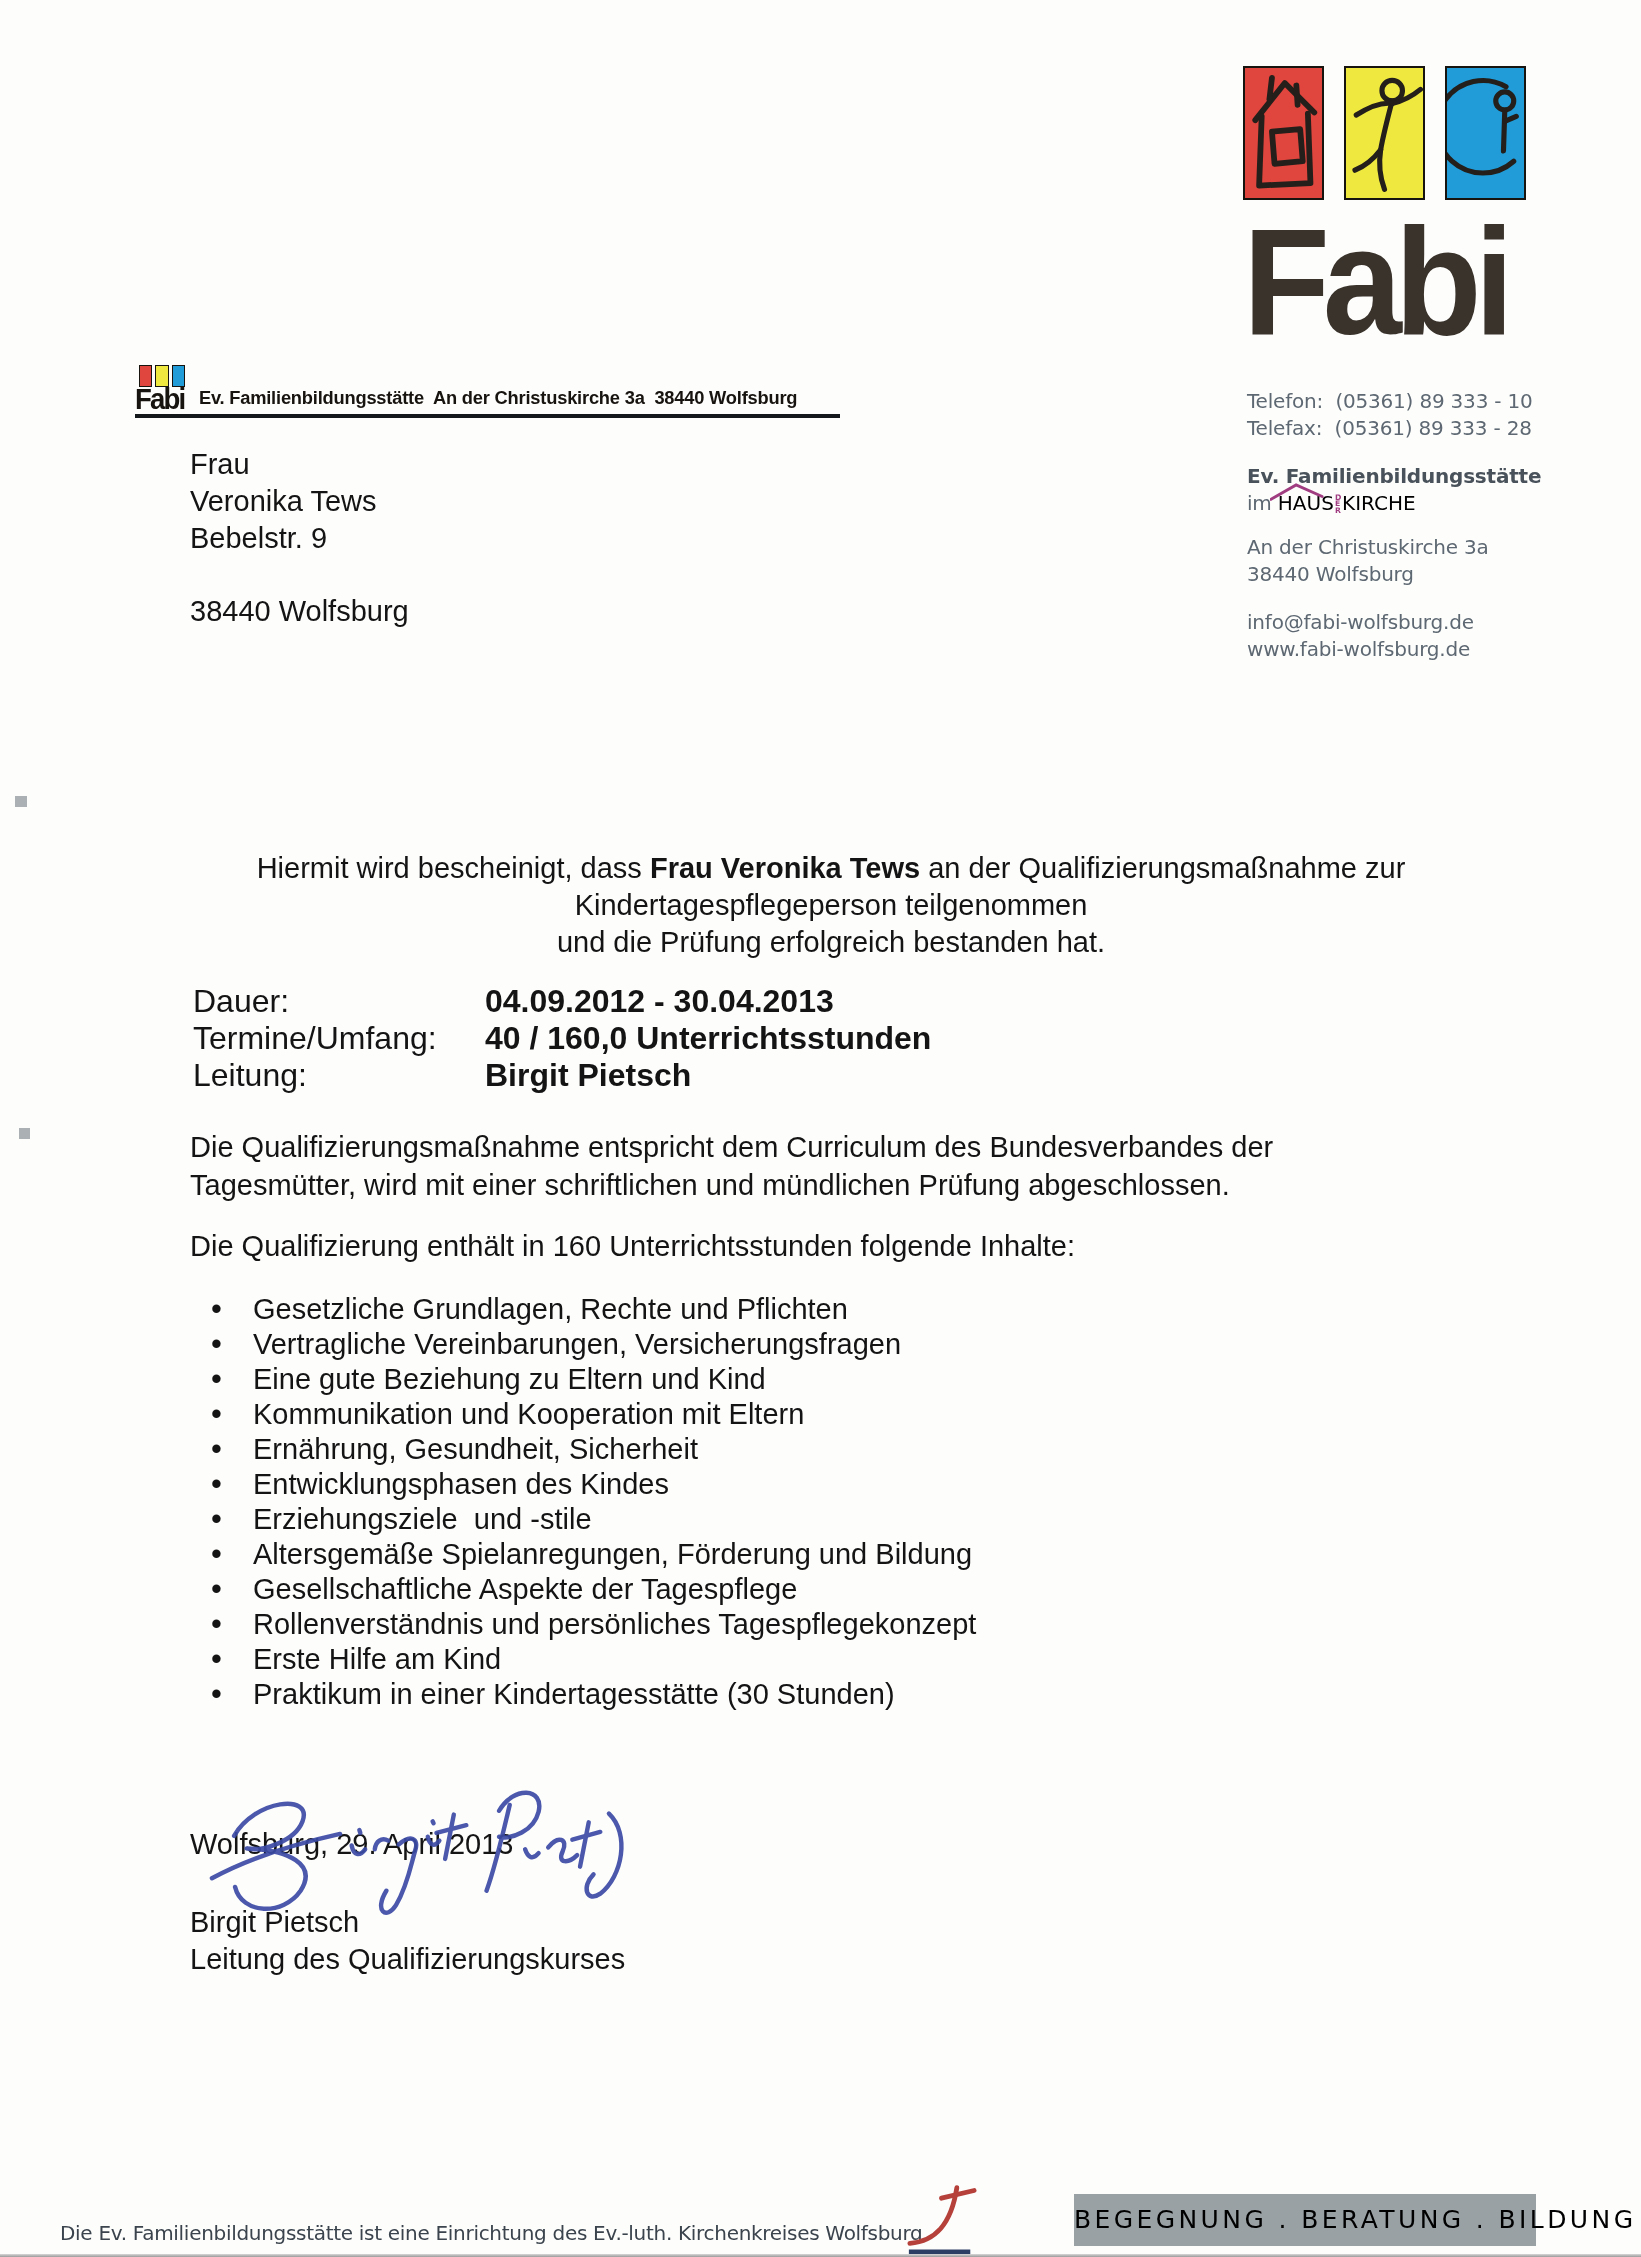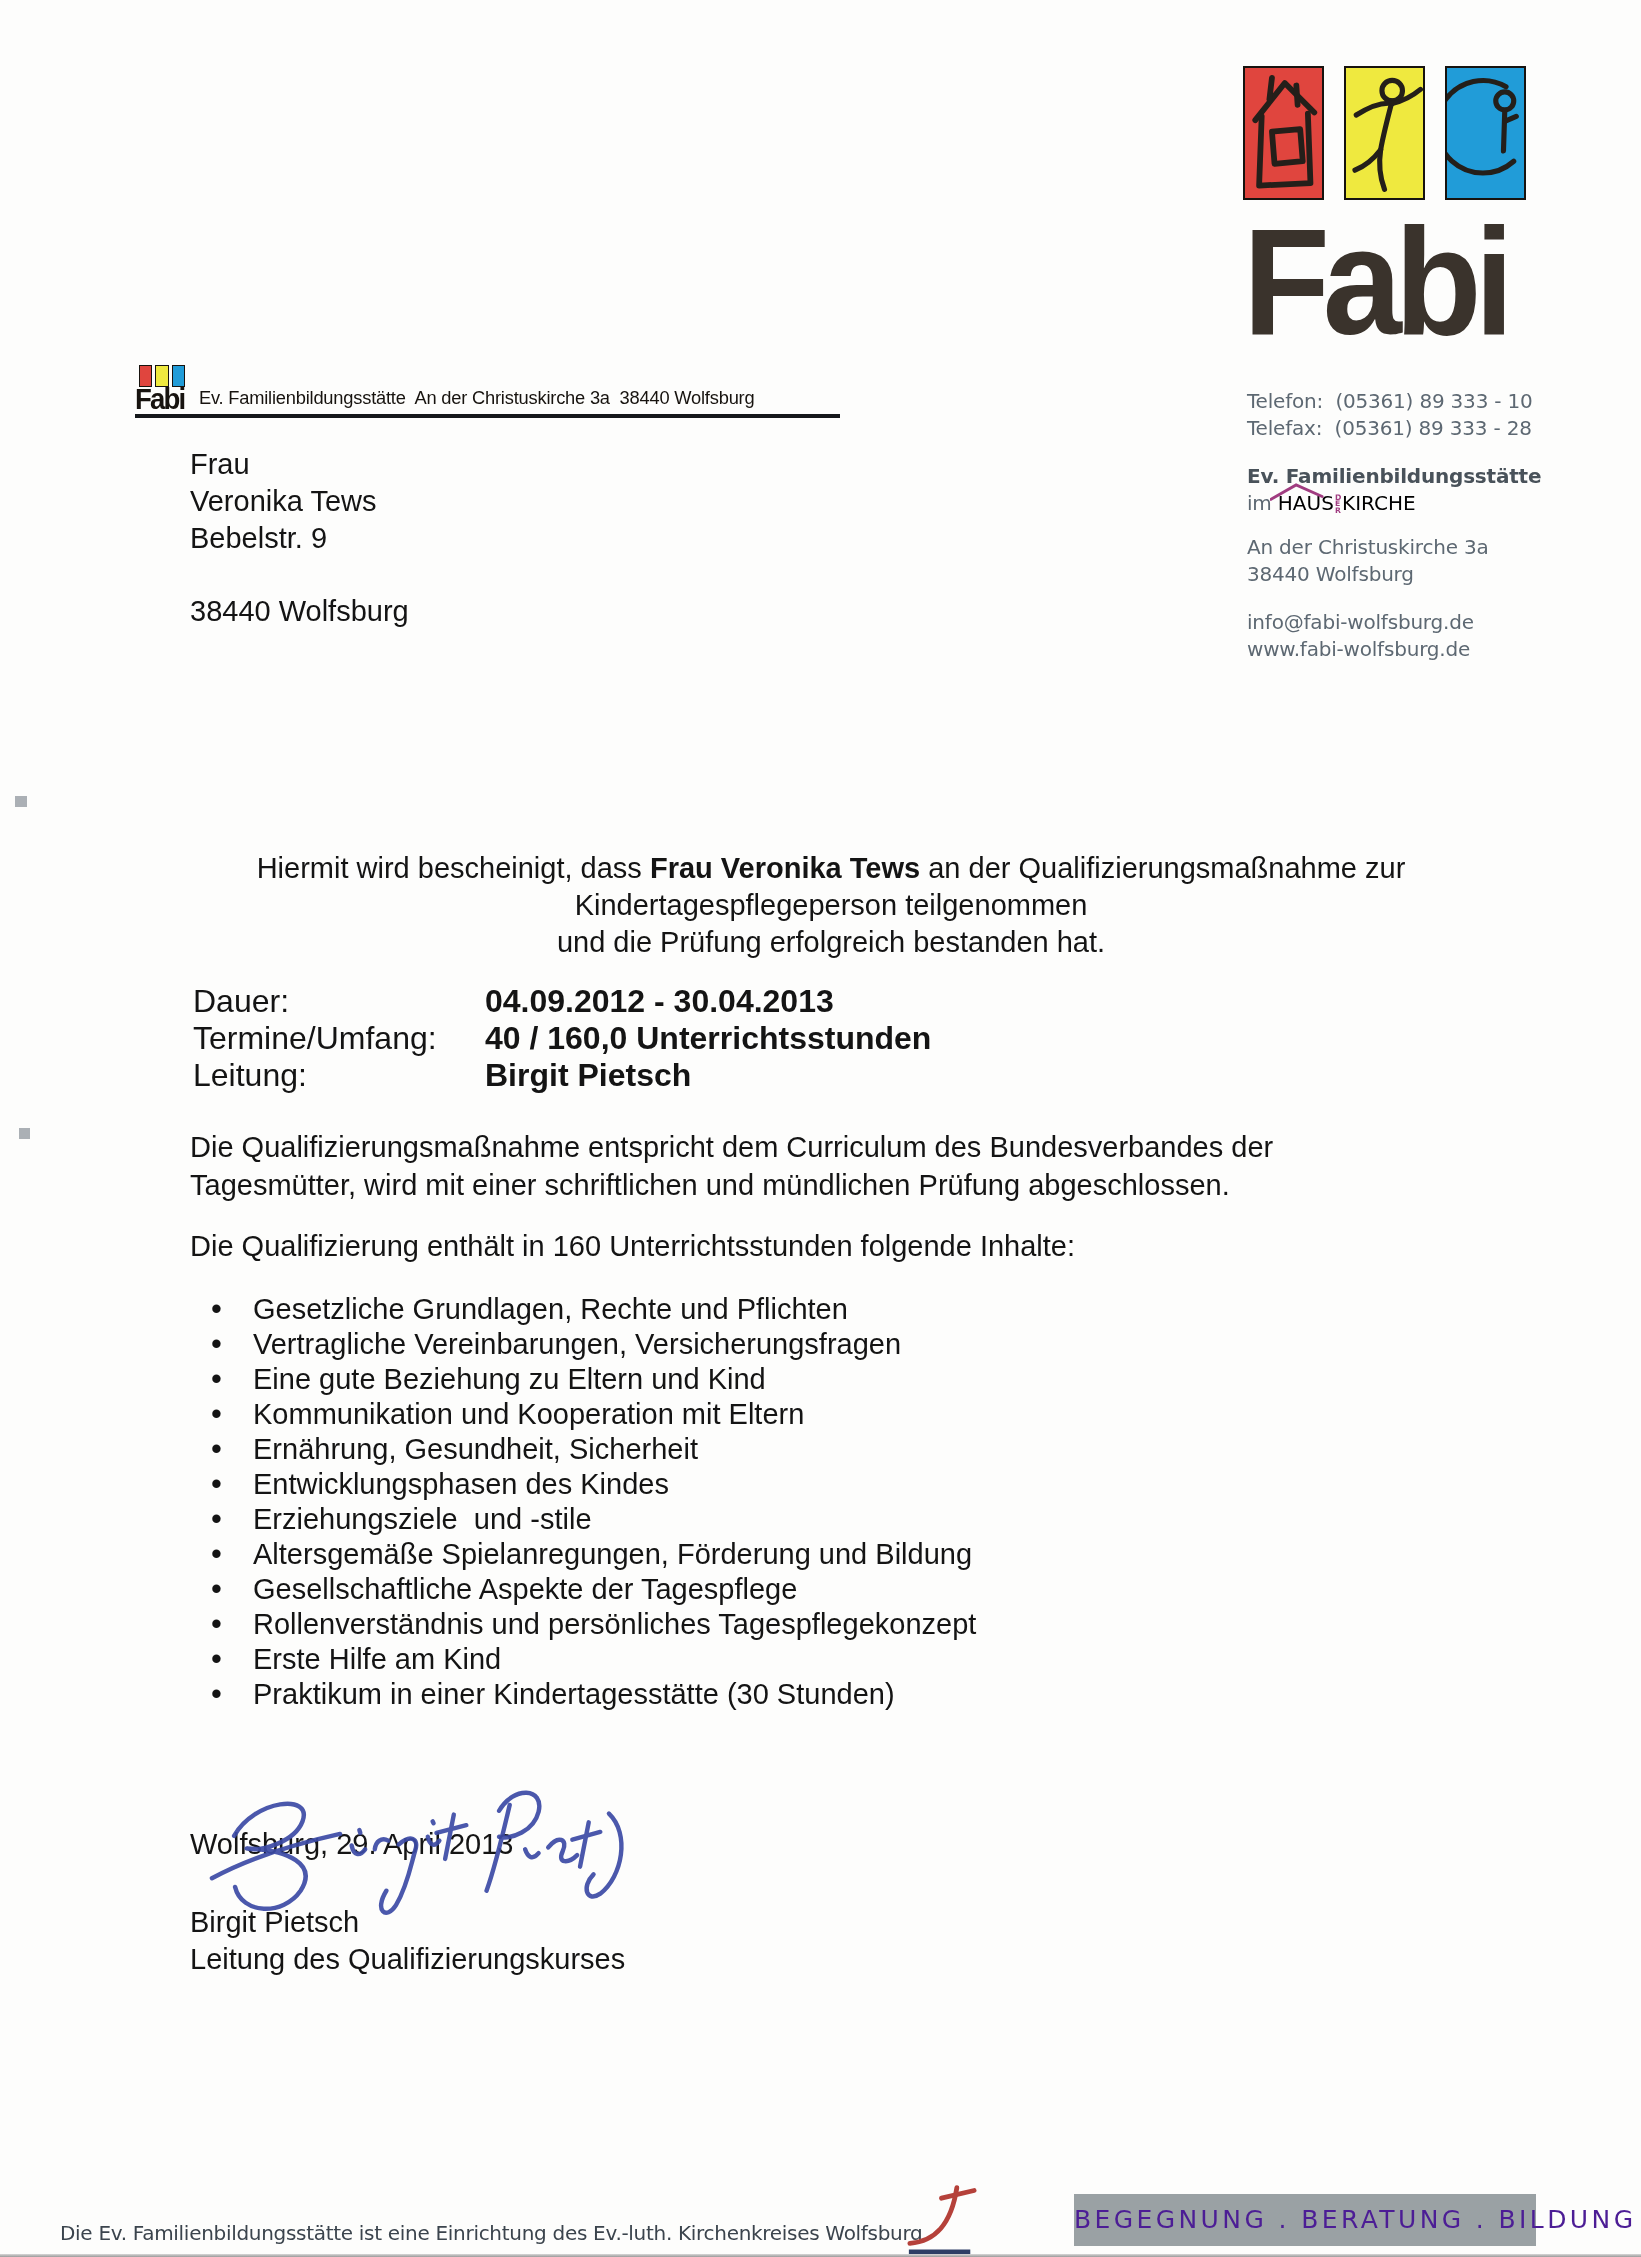--- a/index.html
+++ b/index.html
@@ -36,21 +36,21 @@
     display:inline-flex;flex-direction:column;vertical-align:middle;
     font-size:7.7px;line-height:6.3px;color:#a03c80;font-weight:bold;margin:0 1px;
   }
   
   .sender{position:absolute;left:135px;top:365px;width:714px;}
   .sender-inner{display:flex;align-items:flex-end;}
   .mini-logo{width:60px;margin-right:3.9px;}
   .mini-tiles{display:flex;gap:2.9px;margin-left:3.9px;}
   .mini-tile{width:13.5px;height:22px;border:1px solid #17130f;box-sizing:border-box;}
   .mini-brand{font-weight:bold;font-size:29px;line-height:25px;color:#17130f;letter-spacing:-1.9px;transform:scaleX(0.95);transform-origin:left bottom;}
-  .sender-text{font-weight:normal;font-size:18.3px;letter-spacing:-0.2px;white-space:pre;color:#17130f;padding-bottom:2.9px;}
+  .sender-text{font-weight:bold;font-size:18.3px;letter-spacing:-0.2px;white-space:pre;color:#17130f;padding-bottom:2.9px;}
   .sender-underline{margin-top:1.9px;height:3.9px;background:#15181b;width:705px;}
   
   .recipient{position:absolute;left:190px;top:446px;font-size:29px;line-height:37px;}
   .recipient .city{margin-top:36px;}
   
   .title-wrap{position:absolute;left:126px;top:714px;width:1410px;text-align:center;}
   .title-1{font-weight:bold;font-size:34px;line-height:41px;color:#111;}
   .title-2{display:inline-block;font-weight:bold;font-size:38px;line-height:44px;color:#111;
            border-bottom:4.8px solid #0b0b0b;padding:0 7.7px 3.9px 7.7px;}
   
@@ -70,21 +70,21 @@
   .topics li::before{content:"\2022";position:absolute;left:21px;top:-1px;font-size:31px;}
   
   .dateline{position:absolute;left:190px;top:1828px;font-size:29px;}
   .signature{position:absolute;left:205px;top:1778px;}
   .signer{position:absolute;left:190px;top:1904px;font-size:29px;line-height:37px;}
   
   .footer-note{position:absolute;left:60px;top:2221px;font-family:"DejaVu Sans",sans-serif;
                font-size:20px;color:#3b444d;letter-spacing:-0.3px;}
   .cross{position:absolute;left:906px;top:2172px;}
   .banner{position:absolute;left:1074px;top:2194px;width:462px;height:52px;background:#9aa1a4;
-          font-family:"DejaVu Sans",sans-serif;font-size:25px;letter-spacing:3.4px;color:#4c1d95;
+          font-family:"DejaVu Sans",sans-serif;font-size:25px;letter-spacing:3.4px;color:#000000;
           line-height:52px;white-space:pre;}
   
   .artifact{position:absolute;background:#8f969d;opacity:.75;}
   .artifact.a1{left:15.4px;top:796px;width:11.6px;height:10.6px;}
   .artifact.a2{left:19.3px;top:1128px;width:10.6px;height:10.6px;}
   .scan-edge{position:absolute;left:0;bottom:0;width:100%;height:2.9px;
              background:linear-gradient(to bottom,#d8d8d8,#9a9a9a);}
 </style>
 </head>
 <body>

